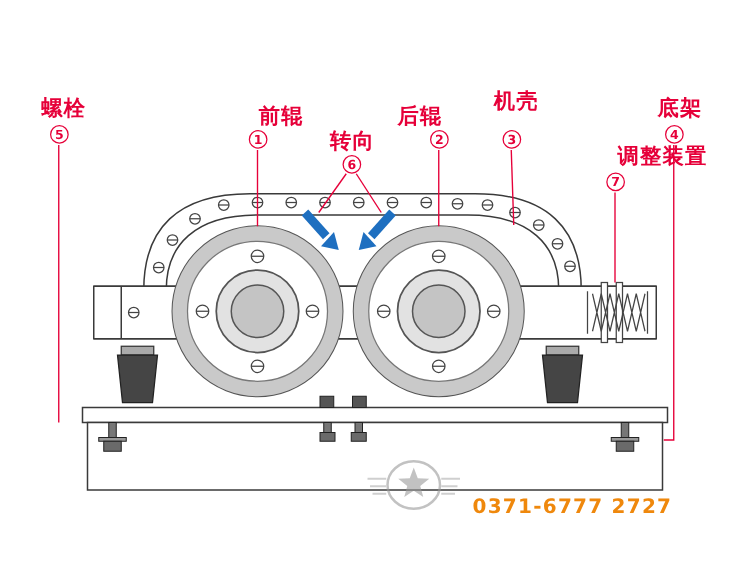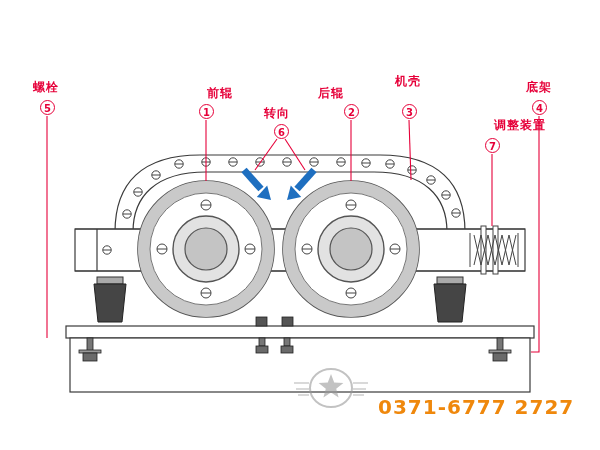--- a/index.html
+++ b/index.html
@@ -8,31 +8,31 @@
     --ink:#3a3a3a;
     --orange:#ef8200;
   }
   html,body{margin:0;padding:0;background:#fff;}
   #stage{
     position:relative;width:600px;height:450px;background:#fff;overflow:hidden;
     font-family:"DejaVu Sans","Liberation Sans",sans-serif;
   }
   #drawing{position:absolute;left:0;top:0;}
   .label-text{
-    position:absolute;color:var(--red);font-size:12px;font-weight:bold;
+    position:absolute;color:var(--red);font-size:17px;font-weight:bold;
     letter-spacing:1px;white-space:nowrap;line-height:14px;
   }
   .num-circle{
     position:absolute;width:15px;height:15px;border:1.3px solid var(--red);
     border-radius:50%;color:var(--red);font-size:10px;font-weight:bold;
     text-align:center;line-height:15px;box-sizing:border-box;background:#fff;
   }
   .phone{
     position:absolute;left:378px;top:395px;color:var(--orange);
-    font-size:20px;font-weight:bold;letter-spacing:1px;white-space:nowrap;
+    font-size:16px;font-weight:bold;letter-spacing:1px;white-space:nowrap;
     text-shadow:-1px -1px 0 #fff,1px -1px 0 #fff,-1px 1px 0 #fff,1px 1px 0 #fff;
     opacity:.95;
   }
 </style>
 </head>
 <body>
 
 <div id="stage">
 
   <svg id="drawing" width="600" height="450" viewBox="0 0 600 450">

